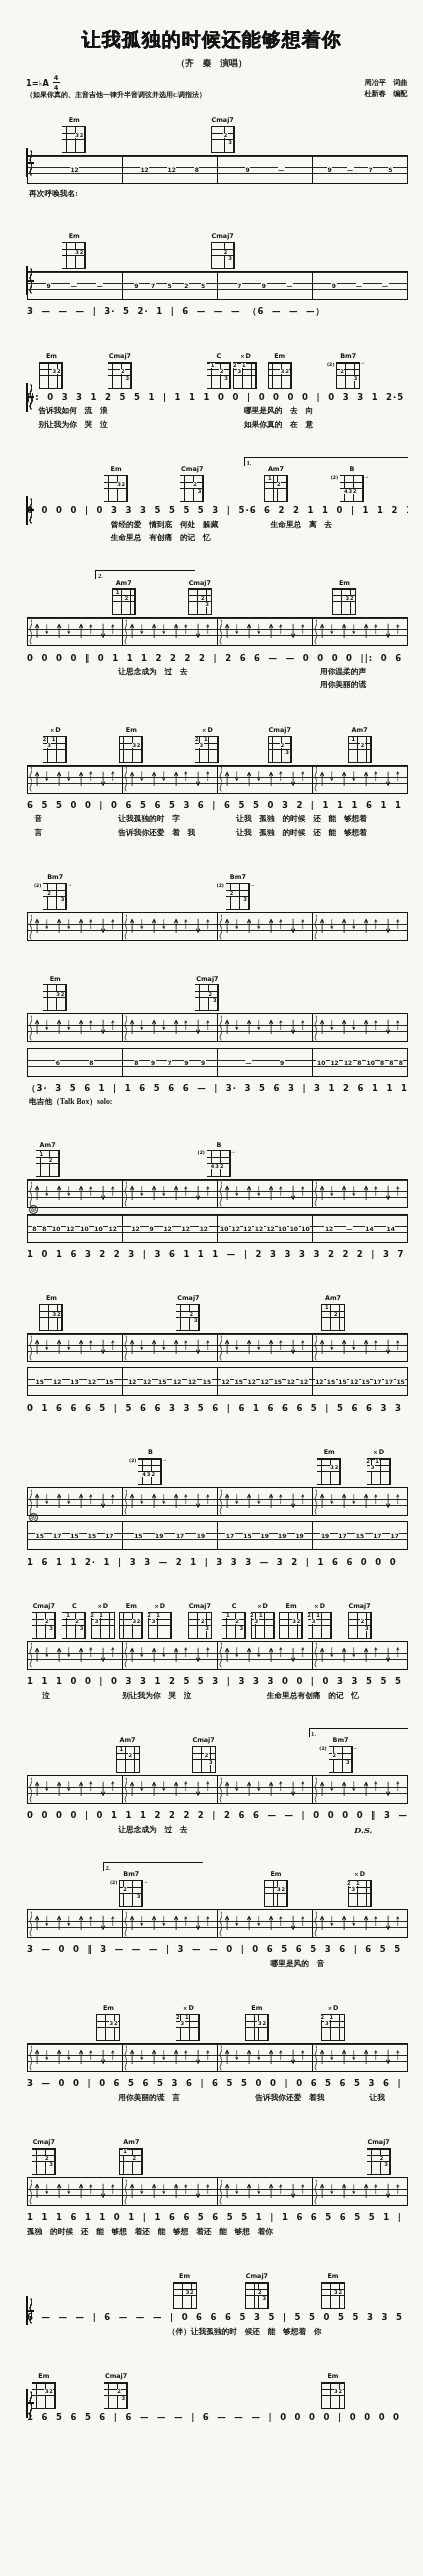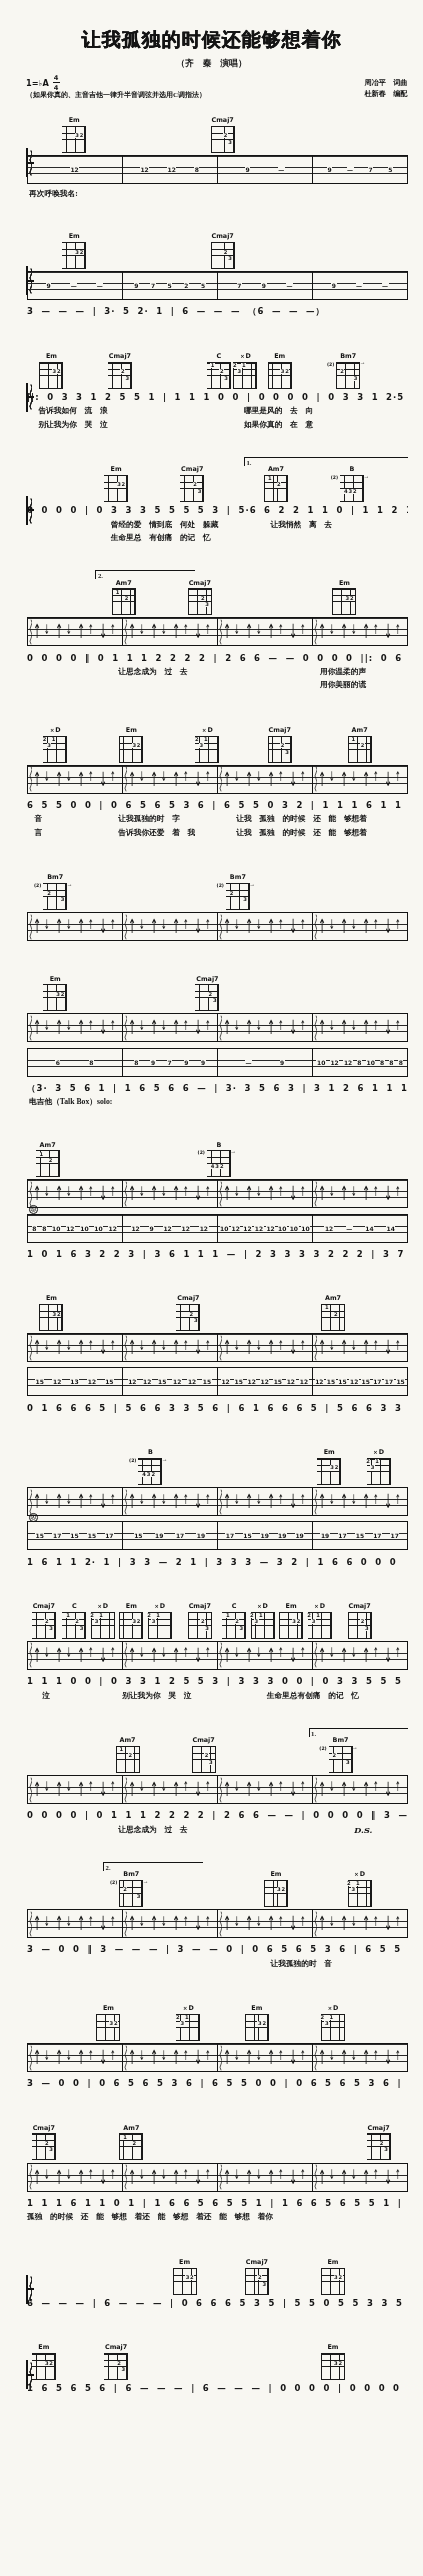--- a/index.html
+++ b/index.html
@@ -392,21 +392,21 @@
           <span class="dash" style="left: 57%;">—</span>
           <span class="dash" style="left: 62.5%;">—</span>
           <span class="dash" style="left: 68%;">—</span>
           <span class="dash" style="left: 82%;">—</span>
           <span class="dash" style="left: 87.5%;">—</span>
           <span class="dash" style="left: 93%;">—</span>
         </div>
         <div class="jianpu">0 0 0 0 | 0 3 3 3 5 5 5 5 3 | 5·6 6 2 2 1 1 0 | 1 1 2 1 1 4 4 3 3 — —</div>
         <div class="lyricrow">
           <span class="lyr" style="left: 22%;">曾经的爱　情到底　何处　躲藏</span>
-          <span class="lyr" style="left: 64%;">让我悄然　离　去</span>
+          <span class="lyr" style="left: 64%;">生命里总　离　去</span>
         </div>
         <div class="lyricrow">
           <span class="lyr" style="left: 22%;">生命里总　有创痛　的记　忆</span>
         </div>
       </div>
       <div class="system">
         <div class="chordrow">
           <div class="volta" style="left: 18%; width: 26%;"><span class="voltalabel">2.</span></div>
           <div class="chord" style="left: 22%;">
             <div class="cname"><span>Am7</span></div>
@@ -1432,21 +1432,21 @@
           <span class="arrow small" style="left: 79.4%;">↓</span>
           <span class="arrow" style="left: 82.3%;">↑</span>
           <span class="arrow small" style="left: 85.2%;">↓</span>
           <span class="arrow" style="left: 88.1%;">↑</span>
           <span class="arrow small" style="left: 91%;">↑</span>
           <span class="arrow" style="left: 93.9%;">↓</span>
           <span class="arrow small" style="left: 96.8%;">↑</span>
         </div>
         <div class="jianpu">3 — 0 0 ‖ 3 — — — | 3 — — 0 | 0 6 5 6 5 3 6 | 6 5 5 0</div>
         <div class="lyricrow">
-          <span class="lyr" style="left: 64%;">让我孤独的时　音</span>
+          <span class="lyr" style="left: 64%;">哪里是风的　音</span>
         </div>
       </div>
       <div class="system">
         <div class="chordrow">
           <div class="chord" style="left: 18%;">
             <div class="cname"><span>Em</span></div>
             <div class="cgrid">
               <span class="fmark" style="left: 17px; top: 6.7px;">2</span>
               <span class="fmark" style="left: 12.6px; top: 6.7px;">3</span>
             </div>
@@ -1521,20 +1521,25 @@
           <span class="arrow" style="left: 76.5%;">↑</span>
           <span class="arrow small" style="left: 79.4%;">↓</span>
           <span class="arrow" style="left: 82.3%;">↑</span>
           <span class="arrow small" style="left: 85.2%;">↓</span>
           <span class="arrow" style="left: 88.1%;">↑</span>
           <span class="arrow small" style="left: 91%;">↑</span>
           <span class="arrow" style="left: 93.9%;">↓</span>
           <span class="arrow small" style="left: 96.8%;">↑</span>
         </div>
         <div class="jianpu">3 — 0 0 | 0 6 5 6 5 3 6 | 6 5 5 0 0 | 0 6 5 6 5 3 6 | 6 5 5 0 3 2</div>
+        <div class="lyricrow">
+          <span class="lyr" style="left: 24%;">用你美丽的谎　言</span>
+          <span class="lyr" style="left: 60%;">告诉我你还爱　着我</span>
+          <span class="lyr" style="left: 90%;">让我</span>
+        </div>
       </div>
       <div class="system">
         <div class="chordrow">
           <div class="chord" style="left: 1%;">
             <div class="cname"><span>Cmaj7</span></div>
             <div class="cgrid">
               <span class="fmark" style="left: 12.6px; top: 6.7px;">2</span>
               <span class="fmark" style="left: 17px; top: 13px;">3</span>
             </div>
           </div>
@@ -1660,20 +1665,23 @@
           <span class="dash" style="left: 37.5%;">—</span>
           <span class="dash" style="left: 43%;">—</span>
           <span class="dash" style="left: 57%;">—</span>
           <span class="dash" style="left: 62.5%;">—</span>
           <span class="dash" style="left: 68%;">—</span>
           <span class="dash" style="left: 82%;">—</span>
           <span class="dash" style="left: 87.5%;">—</span>
           <span class="dash" style="left: 93%;">—</span>
         </div>
         <div class="jianpu">6 — — — | 6 — — — | 0 6 6 6 5 3 5 | 5 5 0 5 5 3 3 5 | 5 6 6 6 6 —</div>
+        <div class="lyricrow">
+          <span class="lyr" style="left: 37%;">（伴）让我孤独的时　候还　能　够想着　你</span>
+        </div>
       </div>
       <div class="system">
         <div class="chordrow">
           <div class="chord" style="left: 1%;">
             <div class="cname"><span>Em</span></div>
             <div class="cgrid">
               <span class="fmark" style="left: 17px; top: 6.7px;">2</span>
               <span class="fmark" style="left: 12.6px; top: 6.7px;">3</span>
             </div>
           </div>

